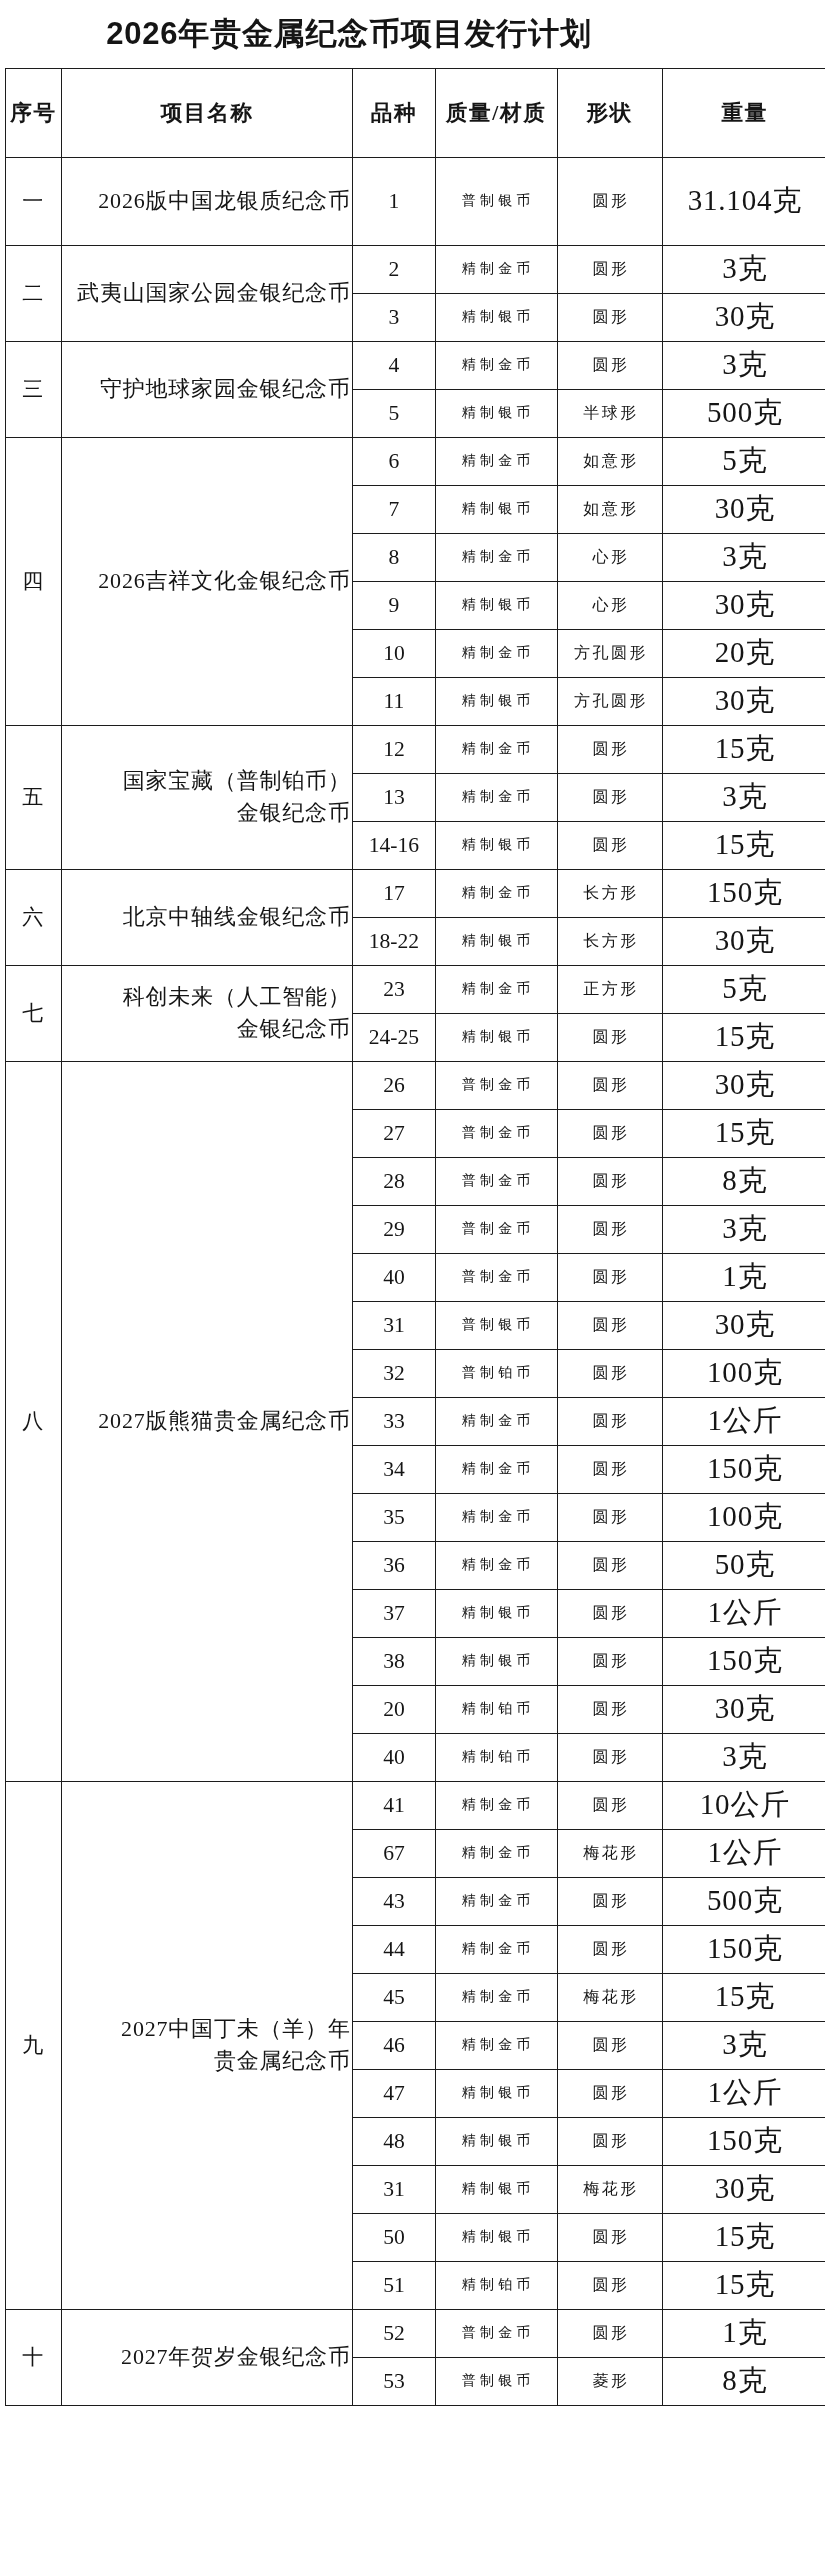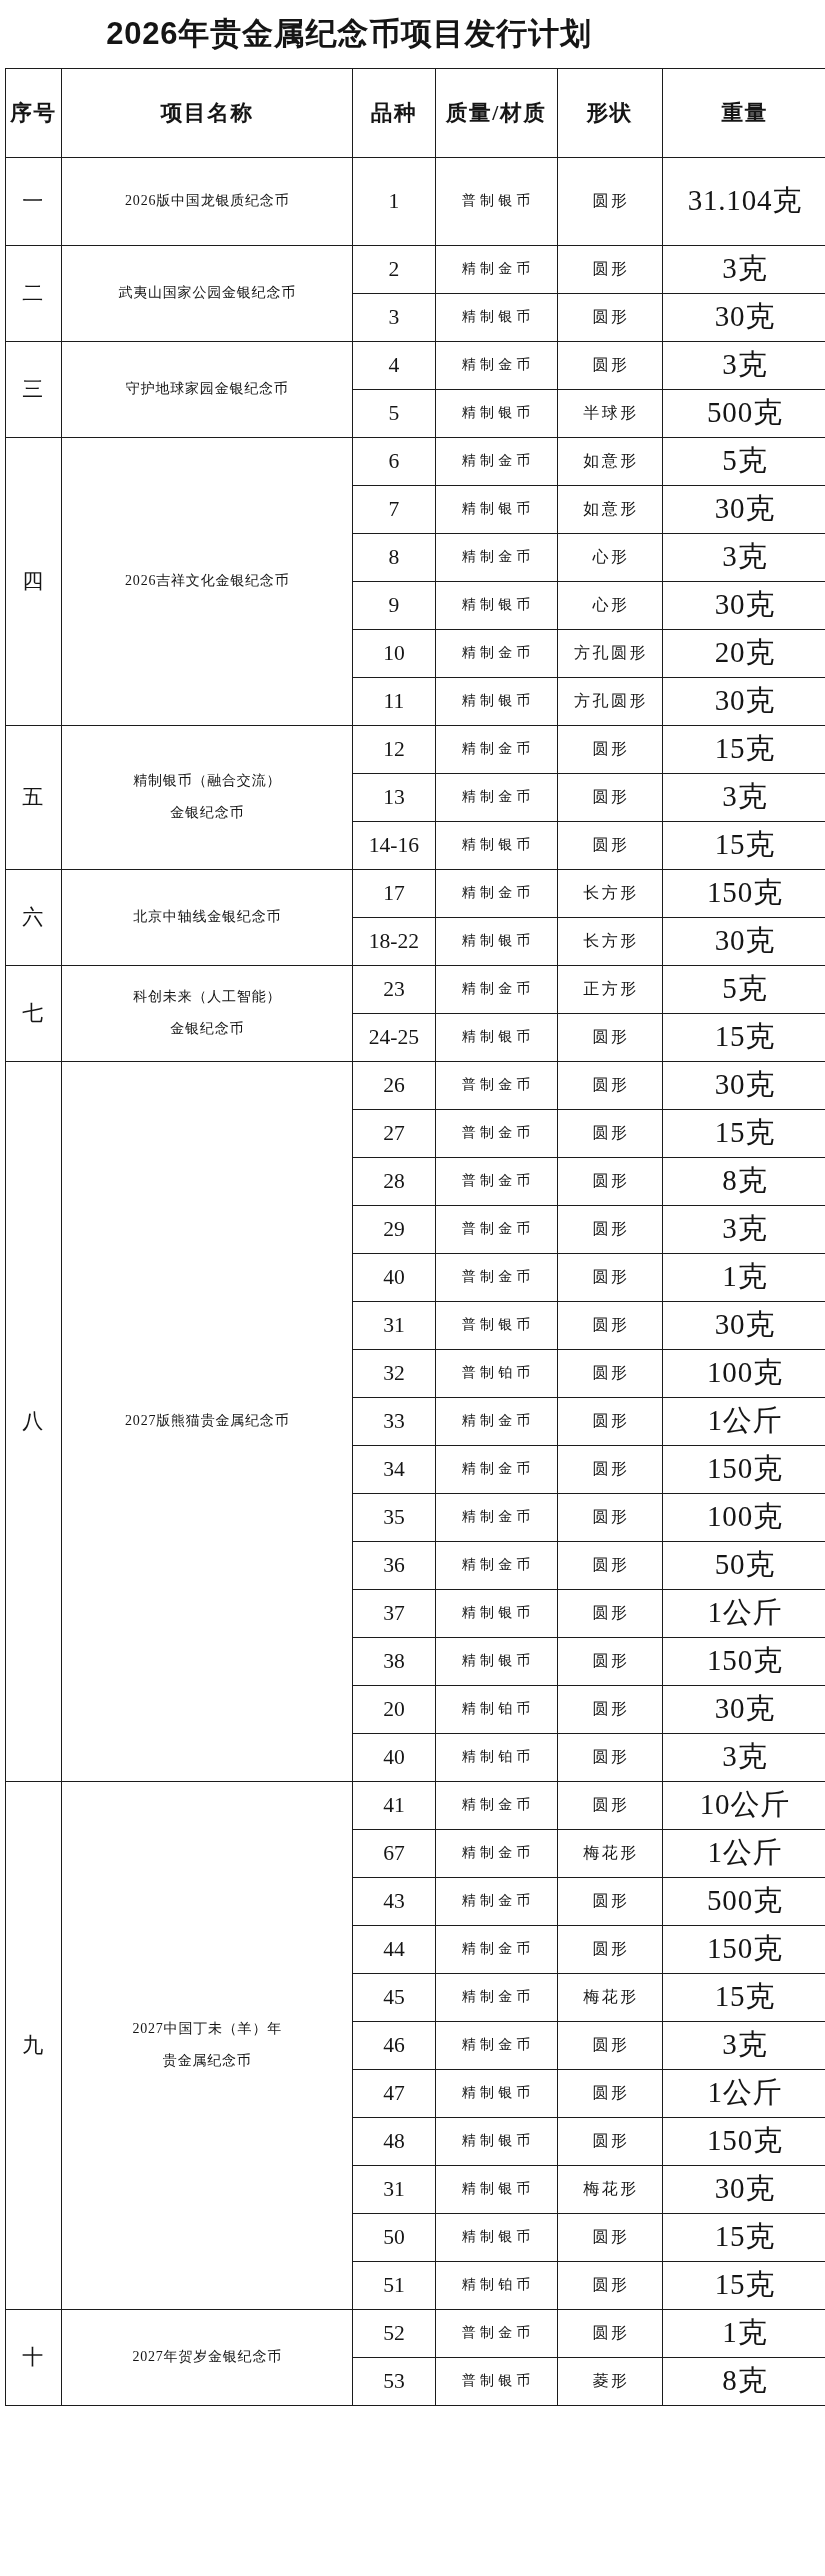--- a/index.html
+++ b/index.html
@@ -41,21 +41,21 @@
   }
   .plan-table thead tr{height:89px;}
   .plan-table th{
     font-size:21.6px;
     font-weight:bold;
     letter-spacing:1.7px;
   }
   .plan-table tbody tr{height:48px;}
   .plan-table tbody tr.tall{height:88px;}
   td.seq{font-size:21px;letter-spacing:1.7px;}
-  td.name{font-size:14px;letter-spacing:0.8px;line-height:32px;}
+  td.name{font-size:22px;letter-spacing:0.8px;line-height:32px;text-align:right;}
   td.variety{font-size:21.6px;}
   td.material{font-size:14px;letter-spacing:4.2px;text-indent:4.2px;}
   td.shape{font-size:16px;letter-spacing:2.5px;text-indent:2.5px;}
   td.weight{font-size:29px;letter-spacing:0.8px;}
 </style>
 </head>
 <body>
 
 <div class="page">
   <h1 class="title">2026年贵金属纪念币项目发行计划</h1>
@@ -157,21 +157,21 @@
         </tr>
         <tr>
           <td class="variety">11</td>
           <td class="material">精制银币</td>
           <td class="shape">方孔圆形</td>
           <td class="weight">30克</td>
         </tr>
         <tr>
           <td rowspan="3" class="seq">五</td>
           <td rowspan="3" class="name">
-            <div>精制银币（融合交流）</div>
+            <div>国家宝藏（普制铂币）</div>
             <div>金银纪念币</div>
           </td>
           <td class="variety">12</td>
           <td class="material">精制金币</td>
           <td class="shape">圆形</td>
           <td class="weight">15克</td>
         </tr>
         <tr>
           <td class="variety">13</td>
           <td class="material">精制金币</td>

